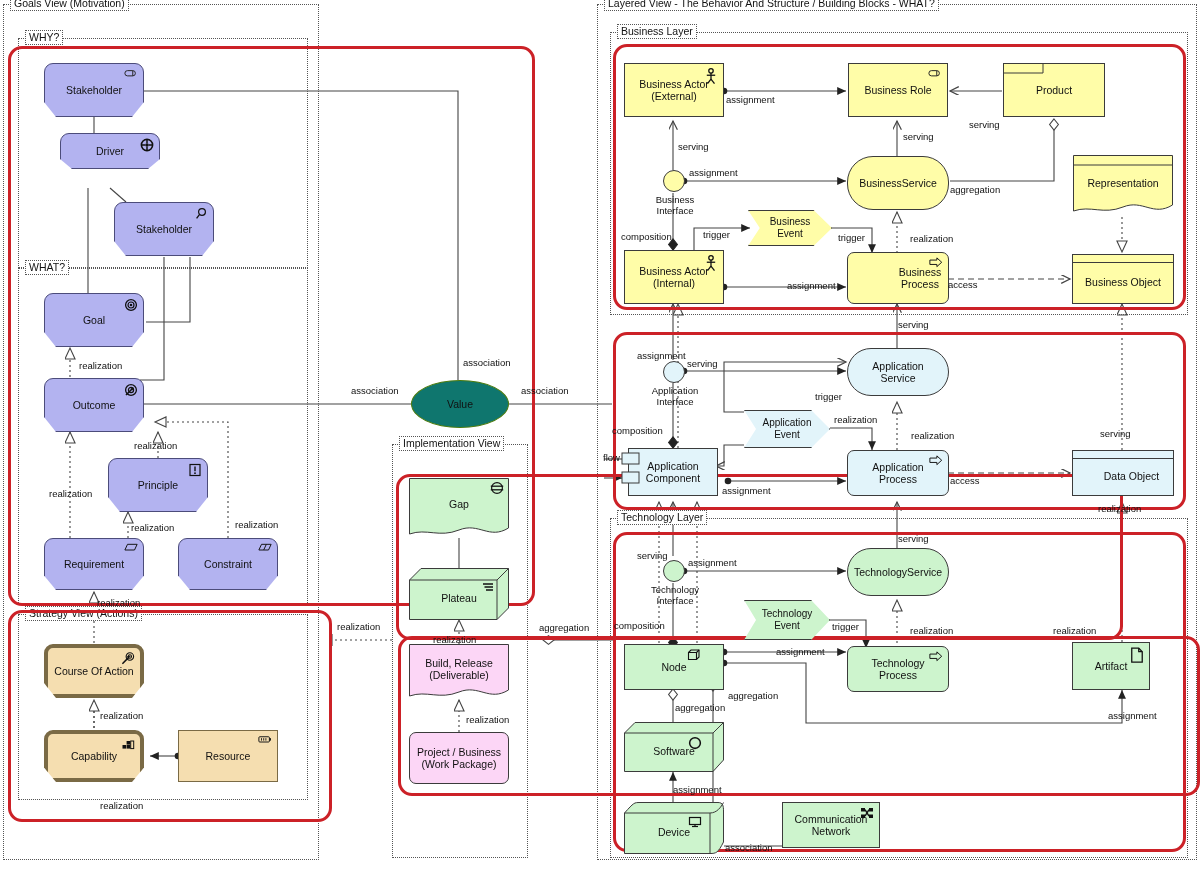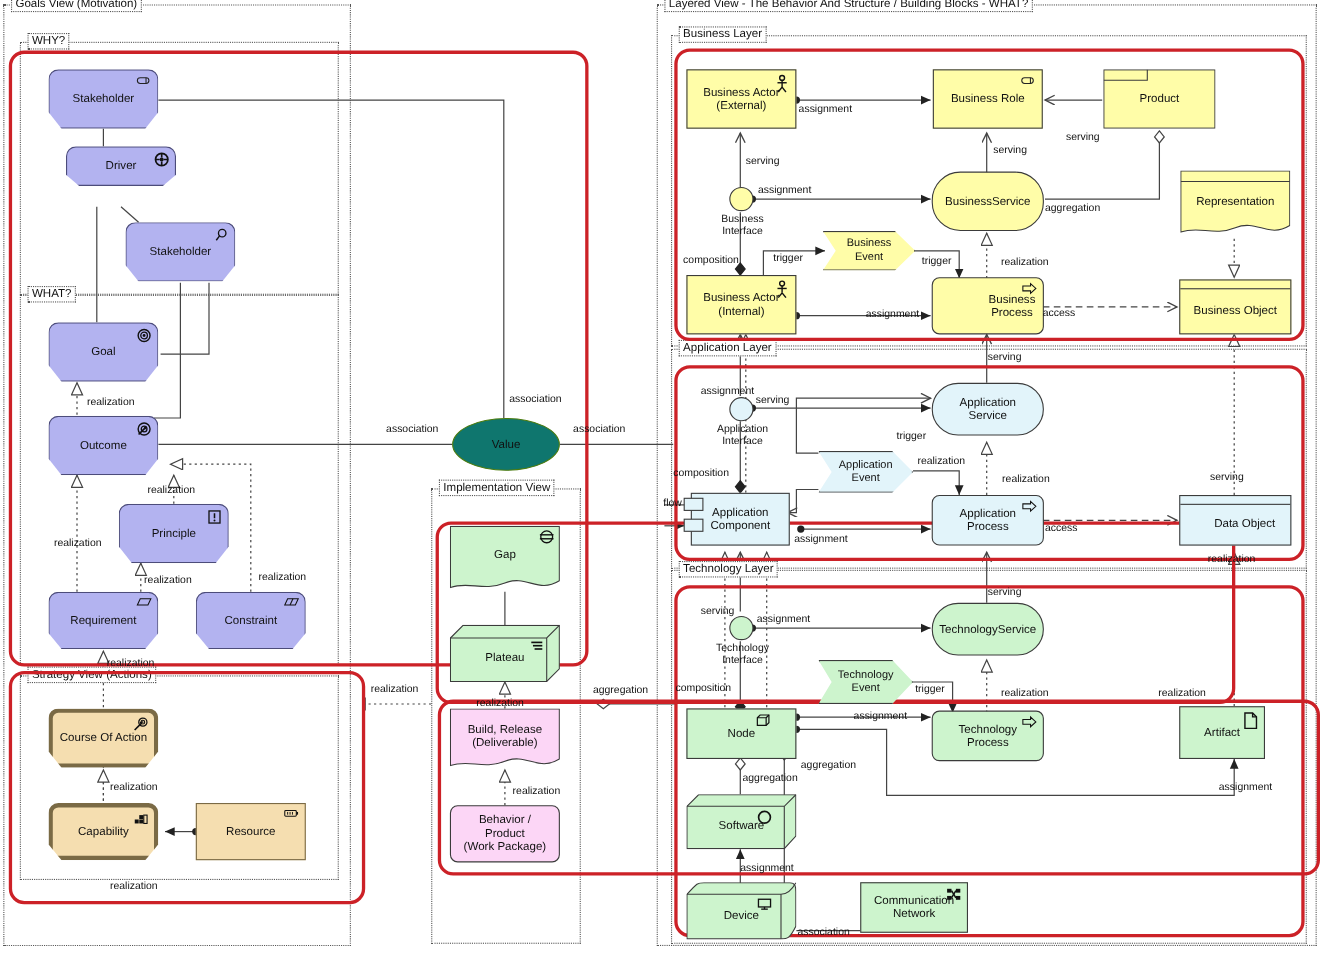--- a/index.html
+++ b/index.html
@@ -230,23 +230,20 @@
   </div>
   <div class="group" style="left:392px;top:444px;width:136px;height:414px;">
     <span class="glabel">Implementation View</span>
   </div>
   <div class="group" style="left:597px;top:4px;width:600px;height:856px;">
     <span class="glabel">Layered View - The Behavior And Structure / Building Blocks - WHAT?</span>
   </div>
   <div class="group" style="left:610px;top:32px;width:578px;height:283px;">
     <span class="glabel">Business Layer</span>
   </div>
-  <div class="group" style="left:610px;top:317px;width:578px;height:200px;">
-    <span class="glabel">Application Layer</span>
-  </div>
   <div class="group" style="left:610px;top:518px;width:578px;height:340px;">
     <span class="glabel">Technology Layer</span>
   </div>
 
   <div class="redbox" style="left:8px;top:46px;width:527px;height:560px;"></div>
   <div class="redbox" style="left:8px;top:610px;width:324px;height:212px;"></div>
   <div class="redbox" style="left:396px;top:474px;width:727px;height:166px;"></div>
   <div class="redbox" style="left:398px;top:636px;width:802px;height:160px;"></div>
   <div class="redbox" style="left:613px;top:44px;width:573px;height:266px;"></div>
   <div class="redbox" style="left:613px;top:332px;width:573px;height:178px;"></div>
@@ -412,21 +409,21 @@
 
   <div class="el deliv" style="left:409px;top:644px;width:100px;height:56px;border:none;background:transparent;">
     <svg viewBox="0 0 100 56" preserveAspectRatio="none" style="position:absolute;inset:0;width:100%;height:100%;">
       <path d="M0.5,0.5 H99.5 V46 C80,58 70,40 50,48 C30,56 18,46 0.5,52 Z" fill="#fcd6f6" stroke="#3b3b3b" stroke-width="1"></path>
     </svg>
     <span class="t" style="margin-bottom:6px;">Build, Release
 (Deliverable)</span>
   </div>
 
   <div class="el rrect deliv" style="left:409px;top:732px;width:100px;height:52px;">
-    <span class="t">Behavior / Product
+    <span class="t">Project / Business
 (Work Package)</span>
   </div>
 
   <div class="el rect biz" style="left:624px;top:63px;width:100px;height:54px;">
     <span class="ico">
       <svg viewBox="0 0 12 14">
           <circle cx="6" cy="2.4" r="1.9" fill="none" stroke="#111" stroke-width="1.1"></circle>
           <line x1="6" y1="4.3" x2="6" y2="9.6" stroke="#111" stroke-width="1.1"></line>
           <line x1="2.4" y1="6.2" x2="9.6" y2="6.2" stroke="#111" stroke-width="1.1"></line>
           <line x1="6" y1="9.6" x2="3" y2="13.4" stroke="#111" stroke-width="1.1"></line>

